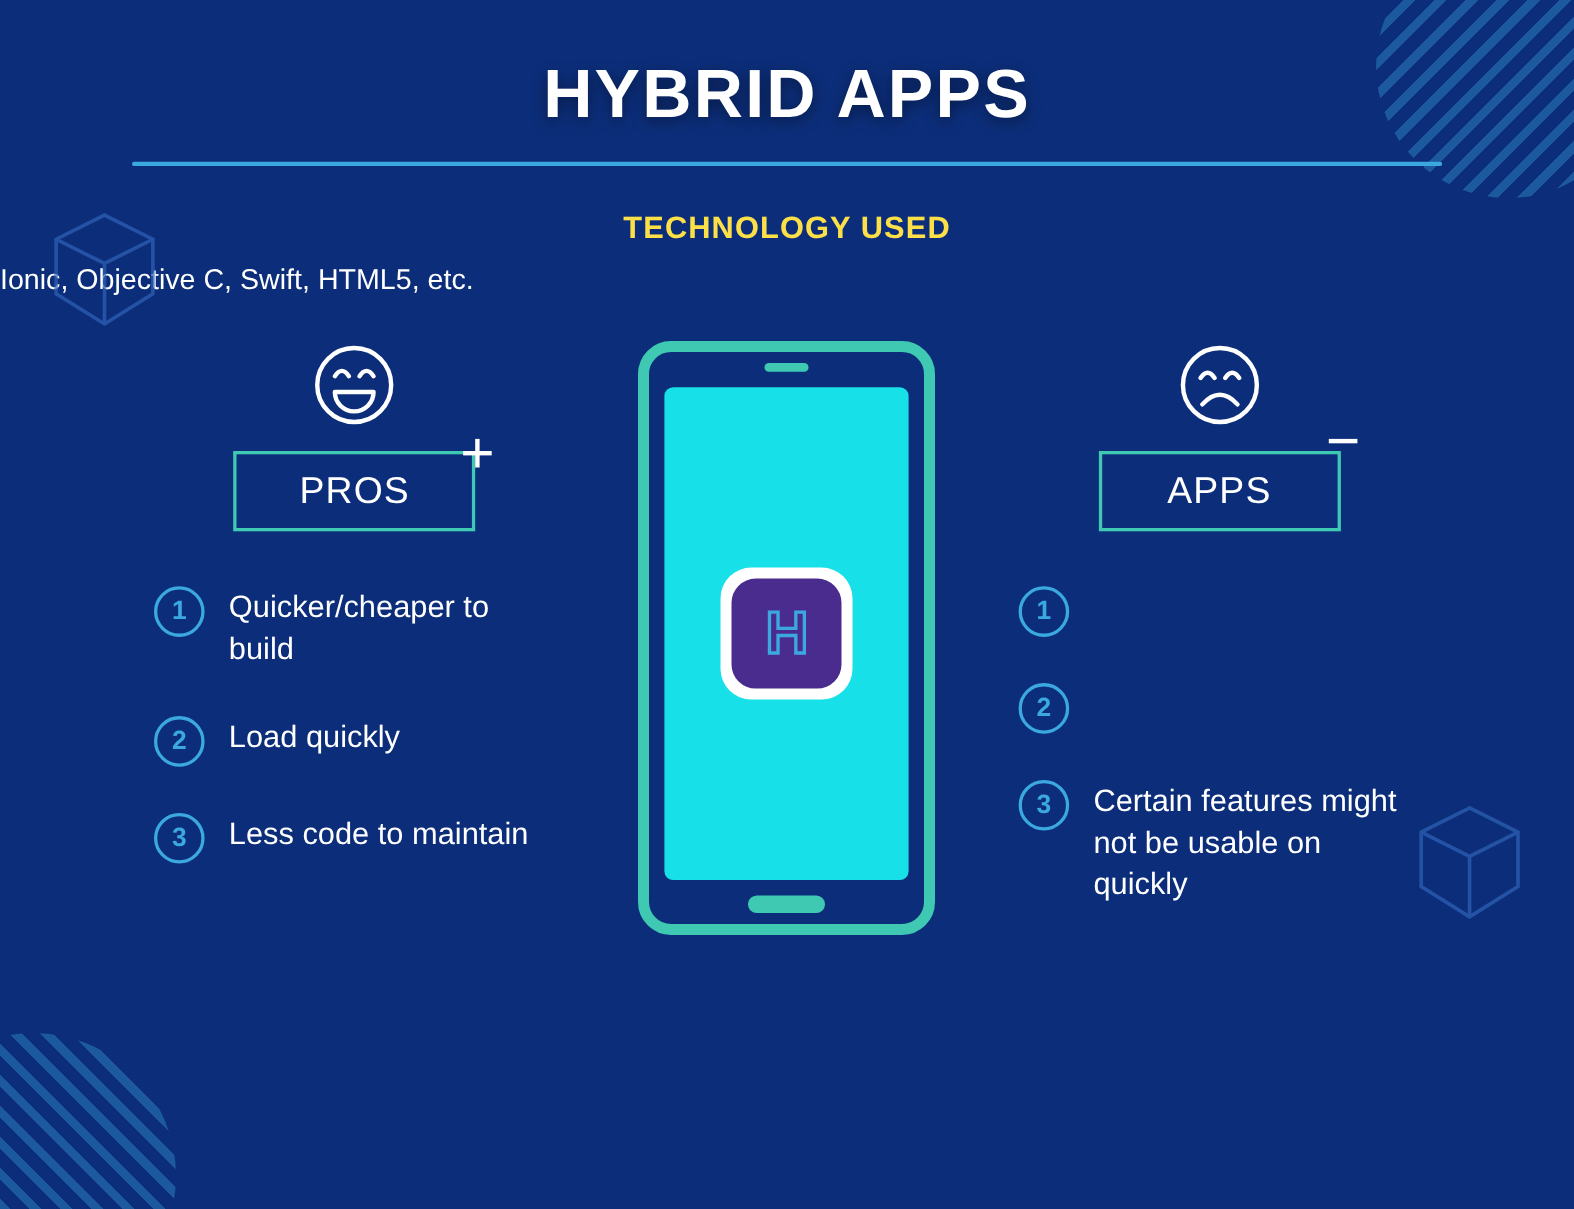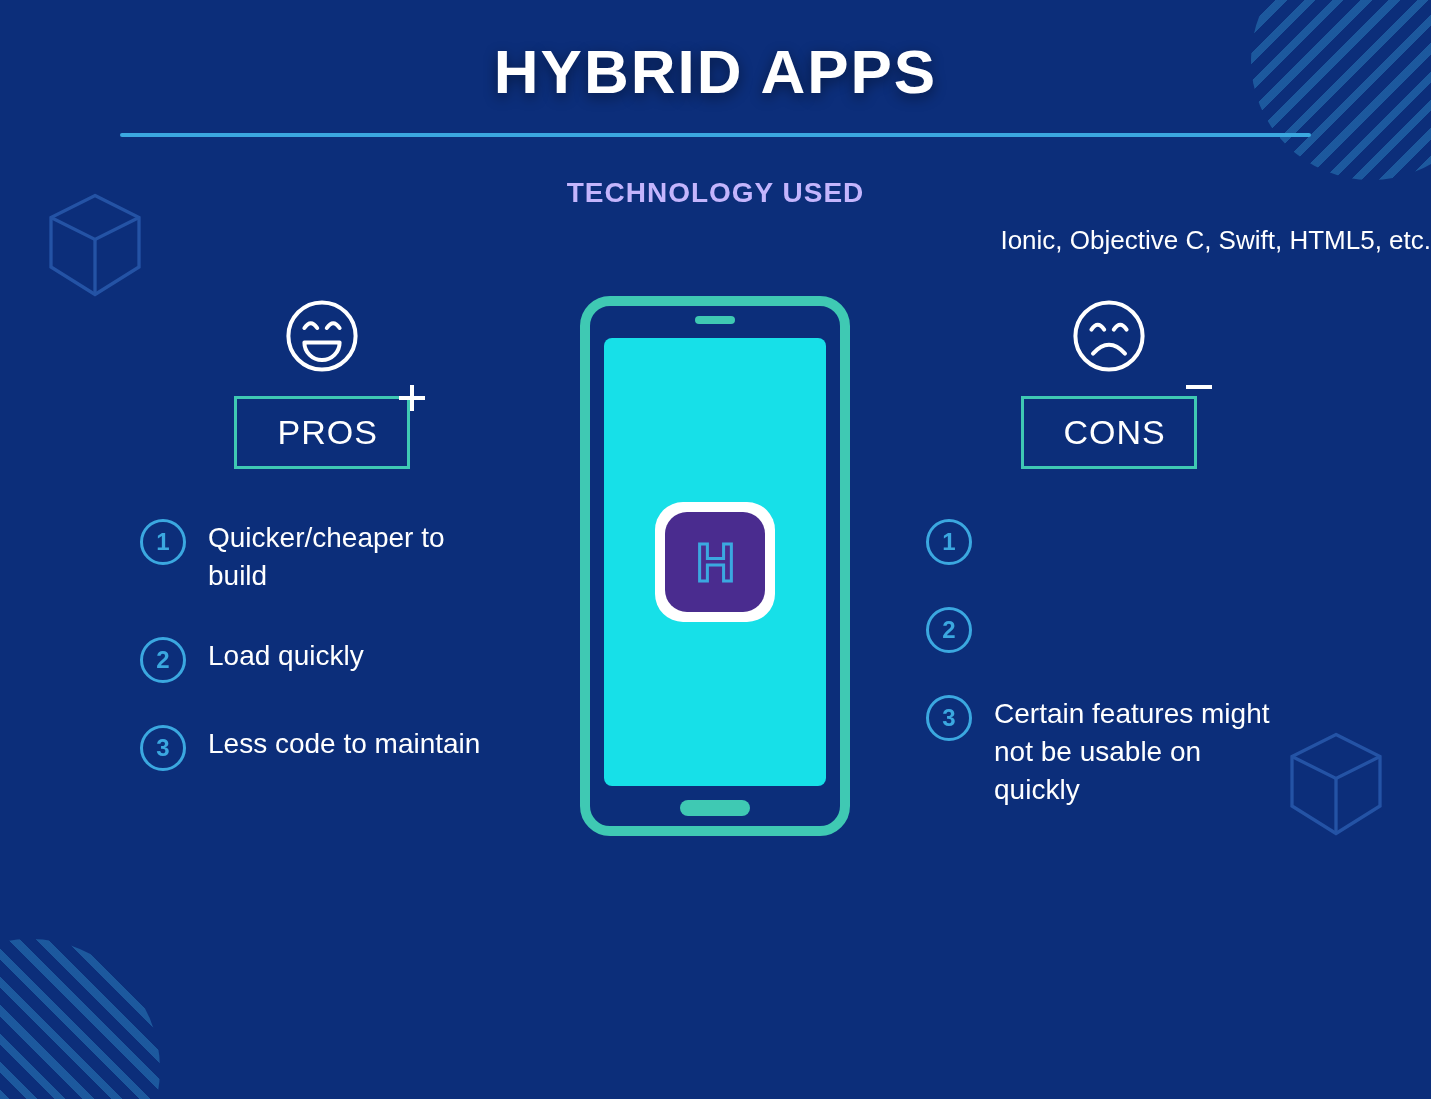--- a/index.html
+++ b/index.html
@@ -33,39 +33,39 @@
   .cube { position: absolute; stroke: #2f63b8; stroke-width: 3; fill: none; opacity: .7; }
   .cube-left { top: 190px; left: 40px; }
   .cube-right { bottom: 260px; right: 40px; }
 
   
   .title {
     text-align: center;
     font-size: 62px;
     font-weight: 800;
     letter-spacing: 2px;
+    padding-top: 50px;
     text-shadow: 0 4px 14px rgba(0,0,0,.45);
-    margin-top: 36px;
   }
   .rule {
     margin: 26px 120px 0;
     height: 4px;
     background: #3ba8e0;
     border-radius: 2px;
   }
   .tech-heading {
     text-align: center;
-    color: #c4b5fd;
+    color: #fde047;
     font-size: 28px;
     font-weight: 600;
     letter-spacing: 1px;
     margin-top: 40px;
   }
   .tech-body {
-    text-align: right;
+    text-align: left;
     font-size: 26px;
     font-weight: 300;
     margin-top: 16px;
   }
 
   
   .main {
     display: flex;
     justify-content: space-between;
     align-items: flex-start;
@@ -77,21 +77,21 @@
   .face { display:block; margin: 0 auto 20px; }
 
   .label-box {
     border: 3px solid #3fc9b3;
     padding: 14px 40px;
     font-size: 34px;
     font-weight: 400;
     letter-spacing: 1px;
     text-align: center;
     margin: 0 auto 50px;
-    width: 176px;
+    width: 220px;
     position: relative;
   }
   .label-box.pros::after {
     content: "";
     position: absolute;
     top: -14px; right: -18px;
     width: 26px; height: 26px;
     background:
       linear-gradient(#fff,#fff) center/26px 4px no-repeat,
       linear-gradient(#fff,#fff) center/4px 26px no-repeat;
@@ -221,21 +221,21 @@
     </div>
   </div>
 
   <div class="col">
     <svg class="face" width="80" height="80" viewBox="0 0 100 100">
       <circle cx="50" cy="50" r="42" fill="none" stroke="#fff" stroke-width="5"></circle>
       <path d="M28 42 q8 -12 16 0" fill="none" stroke="#fff" stroke-width="5" stroke-linecap="round"></path>
       <path d="M56 42 q8 -12 16 0" fill="none" stroke="#fff" stroke-width="5" stroke-linecap="round"></path>
       <path d="M30 72 q20 -22 40 0" fill="none" stroke="#fff" stroke-width="5" stroke-linecap="round"></path>
     </svg>
-    <div class="label-box cons">CONS</div>
+    <div class="label-box cons">APPS</div>
     <ul class="list">
       <li class="item">
         <span class="num">1</span>
       </li>
       <li class="item">
         <span class="num">2</span>
       </li>
       <li class="item">
         <span class="num">3</span>
         <span class="txt">Certain features might not be usable on quickly</span>

